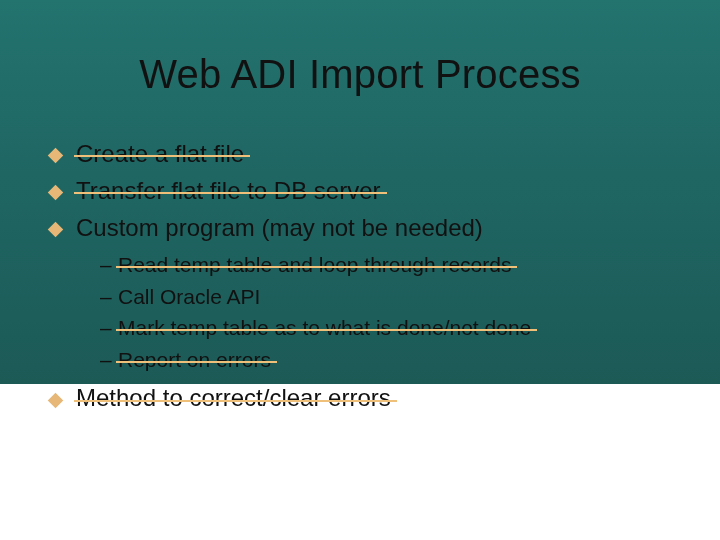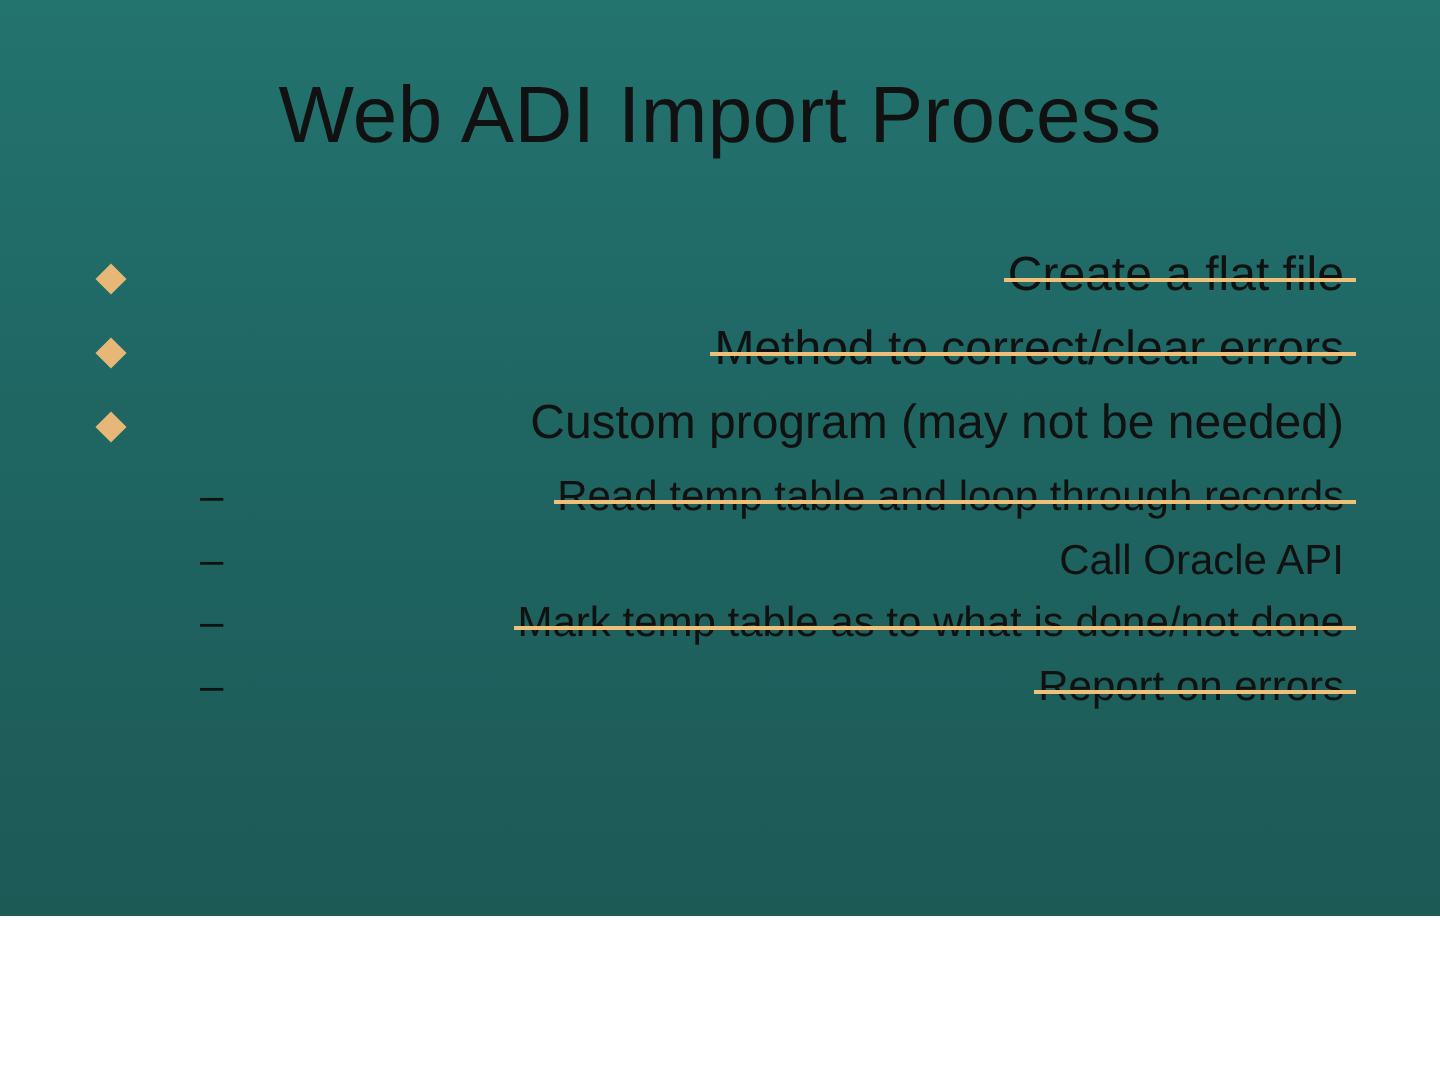--- a/index.html
+++ b/index.html
@@ -4,25 +4,25 @@
 <style>
   html, body {
     margin: 0;
     padding: 0;
     width: 720px;
     height: 540px;
     overflow: hidden;
   }
   .slide {
     width: 720px;
-    height: 458px;
+    height: 384px;
     background: linear-gradient(180deg, #23736f 0%, #1f6663 45%, #1c5a56 100%);
     position: relative;
     box-sizing: border-box;
-    padding: 36px 48px 30px 48px;
+    padding: 52px 48px 30px 48px;
     font-family: Verdana, Geneva, sans-serif;
   }
   .title {
     font-family: Arial, Helvetica, sans-serif;
     font-size: 40px;
     color: #111111;
     text-align: center;
     margin: 0 0 40px 0;
     font-weight: 400;
     letter-spacing: 0.2px;
@@ -32,21 +32,20 @@
     padding: 0;
     list-style: none;
   }
   .bullets > li.lvl1 {
     position: relative;
     padding-left: 28px;
     font-size: 24px;
     color: #111111;
     line-height: 1.45;
     margin-bottom: 2px;
-    text-align: right;
   }
   .bullets > li.lvl1 > .diamond {
     position: absolute;
     left: 2px;
     top: 0.55em;
     width: 11px;
     height: 11px;
     background: #e6b776;
     transform: rotate(45deg);
   }
@@ -87,21 +86,22 @@
     pointer-events: none;
   }
 </style>
 </head>
 <body>
 
 <div class="slide">
   <h1 class="title">Web ADI Import Process</h1>
   <ul class="bullets" id="bullet-root">
       <li class="lvl1"><span class="diamond"></span><span class="text"><span class="strike-wrap"><span>Create a flat file</span><span class="strike-line"></span></span></span></li>
-      <li class="lvl1"><span class="diamond"></span><span class="text"><span class="strike-wrap"><span>Method to correct/clear errors</span><span class="strike-line"></span></span></span></li>
+      <li class="lvl1"><span class="diamond"></span><span class="text"><span class="strike-wrap"><span>Transfer flat file to DB server</span><span class="strike-line"></span></span></span></li>
       <li class="lvl1"><span class="diamond"></span><span class="text"><span>Custom program (may not be needed)</span></span><ul class="sub">
           <li><span class="strike-wrap"><span>Read temp table and loop through records</span><span class="strike-line"></span></span></li>
           <li><span>Call Oracle API</span></li>
           <li><span class="strike-wrap"><span>Mark temp table as to what is done/not done</span><span class="strike-line"></span></span></li>
           <li><span class="strike-wrap"><span>Report on errors</span><span class="strike-line"></span></span></li>
         </ul></li>
+      <li class="lvl1"><span class="diamond"></span><span class="text"><span class="strike-wrap"><span>Method to correct/clear errors</span><span class="strike-line"></span></span></span></li>
     </ul>
 </div>
 
 </body></html>

